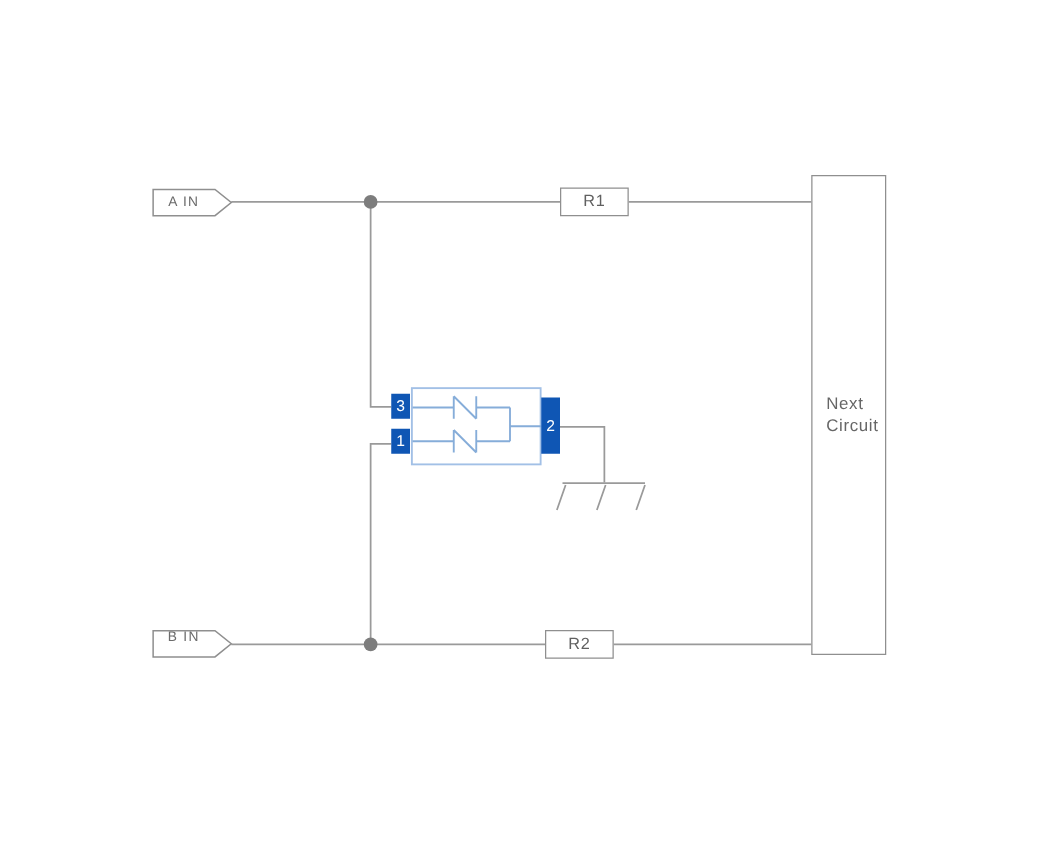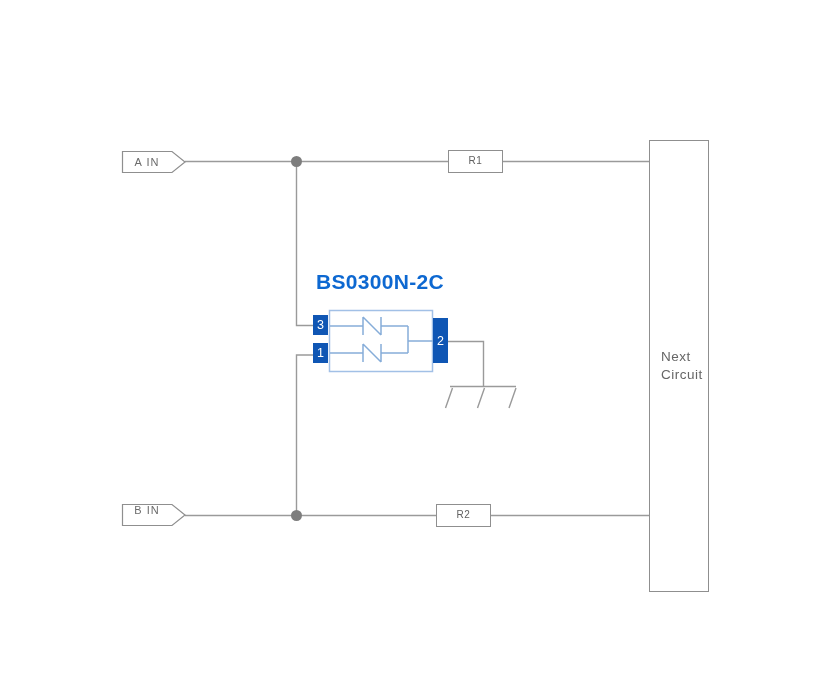--- a/index.html
+++ b/index.html
@@ -9,25 +9,25 @@
   }
   .abs{position:absolute;}
   svg.layer{position:absolute;left:0;top:0;}
   .flag-label{
     width:50px;height:22px;line-height:22px;text-align:center;
     font-size:11px;color:#6b6b6b;letter-spacing:1px;
   }
   .resistor{
     width:55px;height:23px;box-sizing:border-box;
     border:1.2px solid #8f8f8f;background:#ffffff;
-    text-align:center;line-height:20px;font-size:10px;color:#606060;
+    text-align:center;line-height:20px;font-size:13px;color:#606060;
     letter-spacing:0.5px;
   }
   .next-box{
-    width:60px;height:452px;box-sizing:border-box;
+    width:60px;height:384px;box-sizing:border-box;
     border:1.2px solid #8f8f8f;background:#ffffff;
   }
   .next-text{
     position:absolute;left:11px;top:50%;transform:translateY(-50%);
     font-size:13.5px;color:#666666;line-height:18px;letter-spacing:0.5px;
   }
   .chip-title{
     font-size:21px;font-weight:600;color:#0d68d1;letter-spacing:0.3px;
     white-space:nowrap;
   }
@@ -77,19 +77,18 @@
   <div class="abs resistor" style="left:448px;top:150px">R1</div>
   <div class="abs resistor" style="left:436px;top:504px">R2</div>
 
   <div class="abs next-box" style="left:649px;top:140px">
     <div class="next-text">
       <div>Next</div>
       <div>Circuit</div>
     </div>
   </div>
 
-  <div class="abs chip-title" style="left:316px;top:270px">BS0300N-2C</div>
 
   <div class="abs pin" style="left:313px;top:315px;width:15px;height:20px">3</div>
   <div class="abs pin" style="left:313px;top:343px;width:15px;height:20px">1</div>
   <div class="abs pin" style="left:433px;top:318px;width:15px;height:45px">2</div>
 
 </div>
 
 </body></html>

